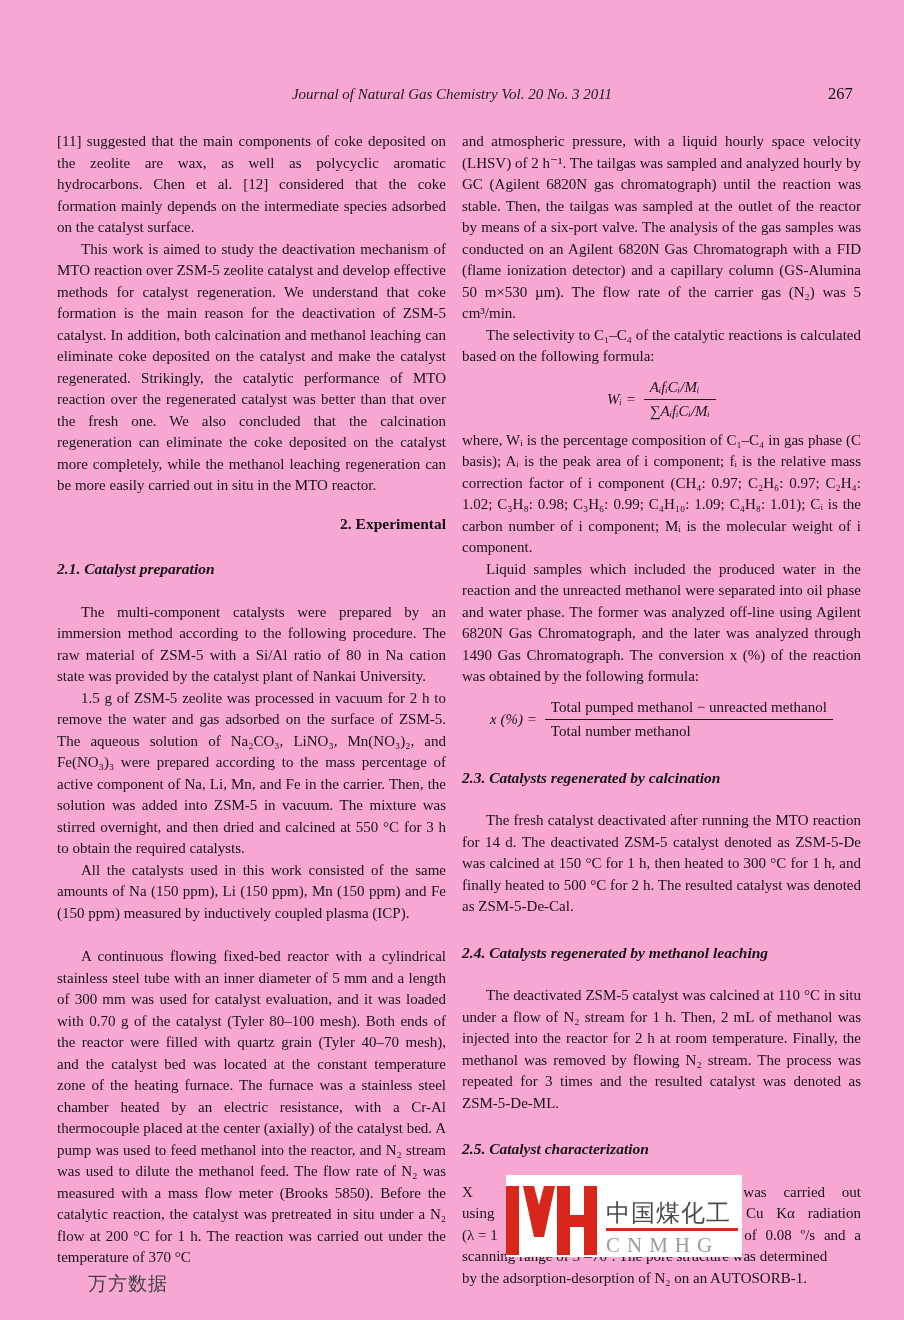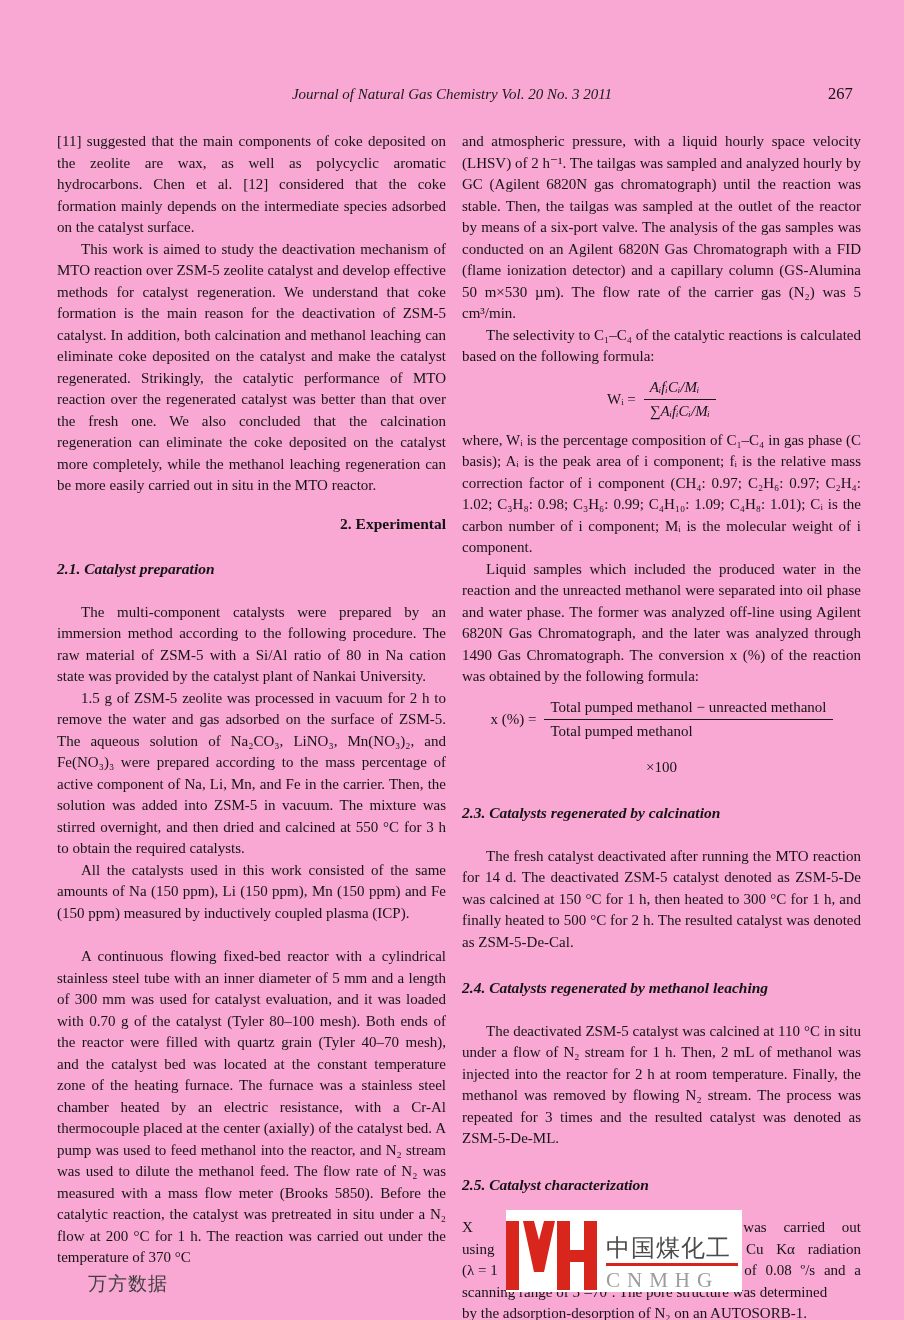--- a/index.html
+++ b/index.html
@@ -48,21 +48,21 @@
   }
   .after-head{margin-top:22px;}
   .formula{
     display:flex;
     justify-content:center;
     align-items:center;
     gap:8px;
     margin:9px 0 7px 0;
     font-size:15px;
   }
-  .formula .lhs{white-space:nowrap;}
+  .formula .lhs{font-style:italic;white-space:nowrap;}
   .frac{display:inline-block;vertical-align:middle;}
   .frac .num{display:block;padding:0 6px 1px 6px;}
   .frac .den{display:block;border-top:1.3px solid #141414;padding:1px 6px 0 6px;}
   .math-var{font-style:italic;}
   .times-line{
     text-align:center;
     margin:14px 0 0 0;
   }
   .frag-line{display:flex;justify-content:space-between;white-space:nowrap;}
   .frag-spread-wide{word-spacing:13px;}
@@ -137,24 +137,23 @@
       </span>
     </div>
 
     <p class="para">where, Wᵢ is the percentage composition of C₁–C₄ in gas phase (C basis); Aᵢ is the peak area of i component; fᵢ is the relative mass correction factor of i component (CH₄: 0.97; C₂H₆: 0.97; C₂H₄: 1.02; C₃H₈: 0.98; C₃H₆: 0.99; C₄H₁₀: 1.09; C₄H₈: 1.01); Cᵢ is the carbon number of i component; Mᵢ is the molecular weight of i component.</p>
     <p class="para indent">Liquid samples which included the produced water in the reaction and the unreacted methanol were separated into oil phase and water phase. The former was analyzed off-line using Agilent 6820N Gas Chromatograph, and the later was analyzed through 1490 Gas Chromatograph. The conversion x (%) of the reaction was obtained by the following formula:</p>
 
     <div class="formula">
       <span class="lhs">x (%) =</span>
       <span class="frac">
         <span class="num">Total pumped methanol − unreacted methanol</span>
-        <span class="den">Total pumped methanol</span>
+        <span class="den">Total number methanol</span>
       </span>
     </div>
-    <div class="times-line">×100</div>
 
     <h3 class="sub-head">2.3. Catalysts regenerated by calcination</h3>
     <p class="para indent after-head">The fresh catalyst deactivated after running the MTO reaction for 14 d. The deactivated ZSM-5 catalyst denoted as ZSM-5-De was calcined at 150 °C for 1 h, then heated to 300 °C for 1 h, and finally heated to 500 °C for 2 h. The resulted catalyst was denoted as ZSM-5-De-Cal.</p>
 
     <h3 class="sub-head">2.4. Catalysts regenerated by methanol leaching</h3>
     <p class="para indent after-head">The deactivated ZSM-5 catalyst was calcined at 110 °C in situ under a flow of N₂ stream for 1 h. Then, 2 mL of methanol was injected into the reactor for 2 h at room temperature. Finally, the methanol was removed by flowing N₂ stream. The process was repeated for 3 times and the resulted catalyst was denoted as ZSM-5-De-ML.</p>
 
     <h3 class="sub-head">2.5. Catalyst characterization</h3>
 
     <div class="s25-wrap">

